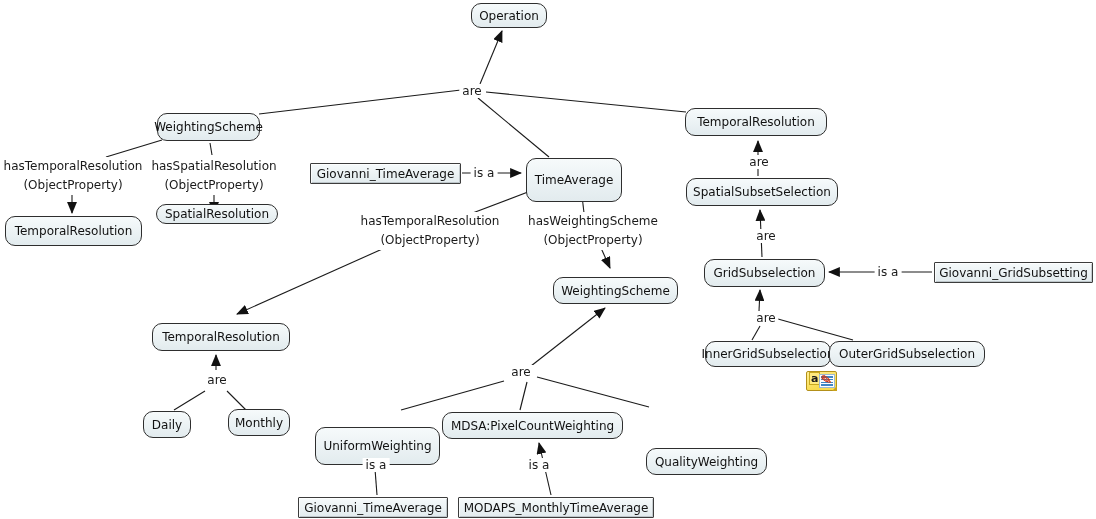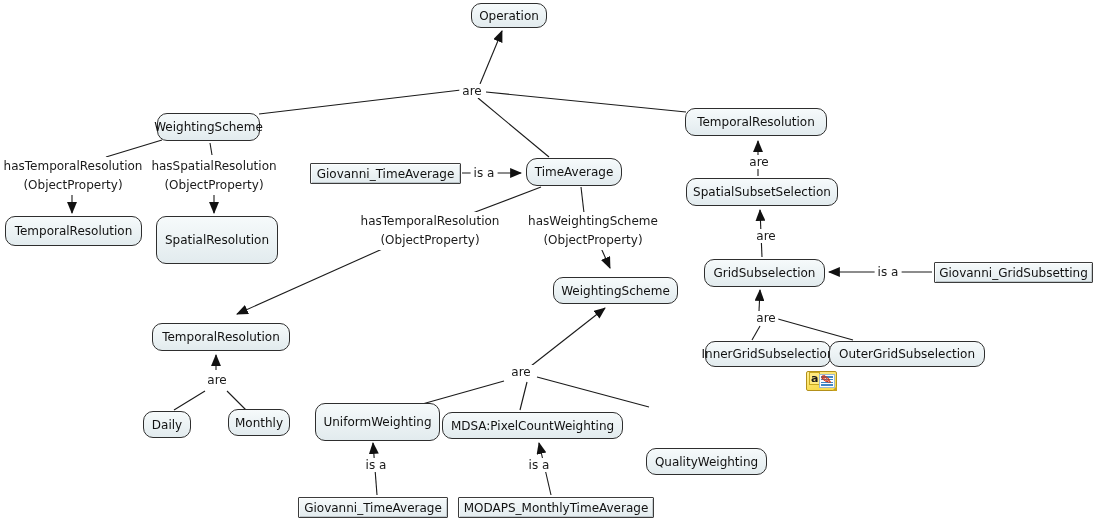--- a/index.html
+++ b/index.html
@@ -96,33 +96,33 @@
     <line x1="932" y1="272" x2="829" y2="272" marker-end="url(#arr)"></line>
 
     <line x1="377" y1="495" x2="373" y2="443" marker-end="url(#arr)"></line>
     <line x1="551" y1="495" x2="539" y2="443" marker-end="url(#arr)"></line>
   </svg>
 
   <div class="node" style="left:471px;top:3px;width:76px;height:25px;">Operation</div>
   <div class="node" style="left:157px;top:113px;width:103px;height:28px;">WeightingScheme</div>
   <div class="node" style="left:685px;top:108px;width:142px;height:28px;">TemporalResolution</div>
   <div class="node" style="left:5px;top:216px;width:137px;height:30px;">TemporalResolution</div>
-  <div class="node" style="left:156px;top:216px;width:122px;height:48px;">SpatialResolution</div>
+  <div class="node" style="left:156px;top:204px;width:122px;height:20px;">SpatialResolution</div>
   <div class="node instance" style="left:310px;top:163px;width:151px;height:21px;">Giovanni_TimeAverage</div>
-  <div class="node" style="left:526px;top:158px;width:96px;height:28px;border-radius:11px;">TimeAverage</div>
+  <div class="node" style="left:526px;top:158px;width:96px;height:44px;">TimeAverage</div>
   <div class="node" style="left:553px;top:277px;width:125px;height:27px;">WeightingScheme</div>
   <div class="node" style="left:686px;top:178px;width:152px;height:28px;">SpatialSubsetSelection</div>
   <div class="node" style="left:704px;top:259px;width:121px;height:28px;">GridSubselection</div>
   <div class="node instance" style="left:934px;top:262px;width:159px;height:21px;">Giovanni_GridSubsetting</div>
   <div class="node" style="left:705px;top:341px;width:126px;height:26px;">InnerGridSubselection</div>
   <div class="node" style="left:829px;top:341px;width:156px;height:26px;">OuterGridSubselection</div>
   <div class="node" style="left:152px;top:323px;width:138px;height:28px;">TemporalResolution</div>
   <div class="node" style="left:143px;top:411px;width:48px;height:27px;">Daily</div>
   <div class="node" style="left:228px;top:409px;width:62px;height:27px;">Monthly</div>
-  <div class="node" style="left:315px;top:403px;width:125px;height:38px;">UniformWeighting</div>
+  <div class="node" style="left:315px;top:427px;width:125px;height:38px;">UniformWeighting</div>
   <div class="node" style="left:442px;top:412px;width:181px;height:27px;">MDSA:PixelCountWeighting</div>
   <div class="node" style="left:646px;top:412px;width:121px;height:27px;margin-top:36px;">QualityWeighting</div>
   <div class="node instance" style="left:298px;top:497px;width:150px;height:21px;">Giovanni_TimeAverage</div>
   <div class="node instance" style="left:458px;top:497px;width:196px;height:21px;">MODAPS_MonthlyTimeAverage</div>
 
   <div class="edge-label" style="left:472px;top:91px;">are</div>
   <div class="edge-label" style="left:484px;top:173px;">is a</div>
   <div class="edge-label" style="left:759px;top:162px;">are</div>
   <div class="edge-label" style="left:766px;top:236px;">are</div>
   <div class="edge-label" style="left:766px;top:318px;">are</div>

